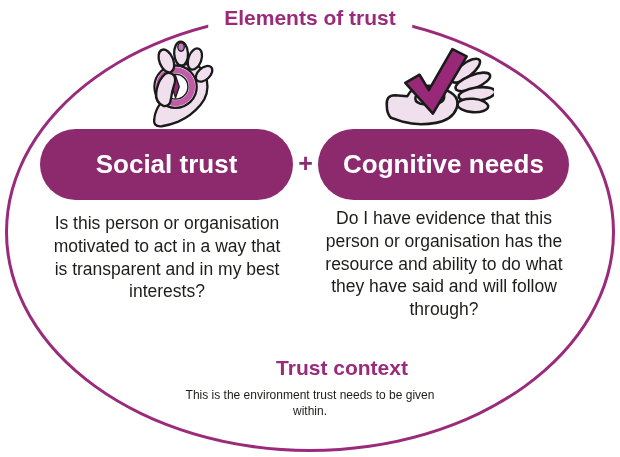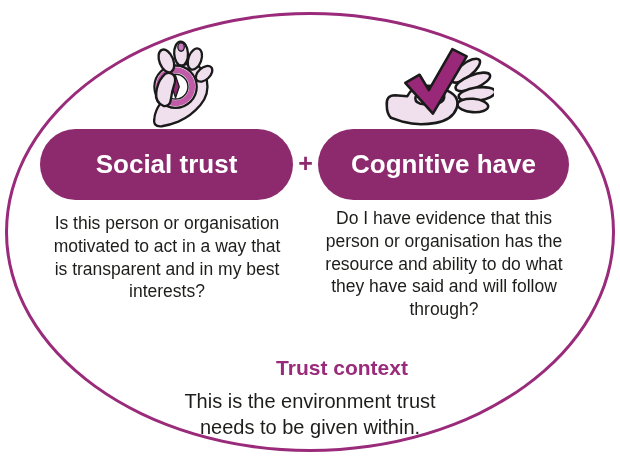--- a/index.html
+++ b/index.html
@@ -93,33 +93,34 @@
     color: #9A2B7B;
     z-index: 1;
     margin-left: 32px;
   }
   .context-desc {
     position: absolute;
     top: 388px;
     left: 181px;
     width: 258px;
     text-align: center;
-    font-size: 20px;
+    font-size: 12px;
     line-height: 1.3;
     color: #1D1D1B;
     z-index: 1;
   }
 </style>
 </head>
 <body>
 
 <div id="canvas">
 
   <div class="ellipse-border"></div>
 
+  <div class="diagram-title">Elements of trust</div>
 
   <div class="icon-box icon-left">
     <svg viewBox="0 0 100 100" aria-hidden="true">
       <g stroke="#1a1a1a" stroke-width="2.5" stroke-linejoin="round" stroke-linecap="round">
         <path d="M60 28 Q74 32 77 47 Q80 62 70 74 Q60 86 46 92 Q36 96 28 97 Q18 98 20 88 Q21 80 26 73 Q19 65 23 55 Q26 47 33 42 L36 34 Z" fill="#F0E0EE"></path>
         <circle cx="43" cy="54" r="23" fill="#ffffff"></circle>
         <circle cx="43" cy="54" r="18" fill="none" stroke="#C05CA8" stroke-width="6.5"></circle>
         <circle cx="43" cy="54" r="13.5" fill="#ffffff" stroke-width="1.6"></circle>
         <path d="M43 42 L47 54 L43 66 L39 54 Z" fill="#8E2A6F" stroke-width="1.4"></path>
         <ellipse cx="33" cy="26" rx="7.5" ry="13" transform="rotate(-22 33 26)" fill="#F0E0EE"></ellipse>
@@ -146,21 +147,21 @@
     </svg>
   </div>
 
   <div class="pill pill-social">
     <span>Social trust</span>
   </div>
 
   <div class="plus-sign">+</div>
 
   <div class="pill pill-cognitive">
-    <span>Cognitive have</span>
+    <span>Cognitive needs</span>
   </div>
 
   <div class="desc desc-right">Do I have evidence that this person or organisation has the resource and ability to do what they have said and will follow through?</div>
 
   <div class="desc desc-left">Is this person or organisation motivated to act in a way that is transparent and in my best interests?</div>
 
   <div class="context-heading">Trust context</div>
 
   <div class="context-desc">This is the environment trust needs to be given within.</div>
 

